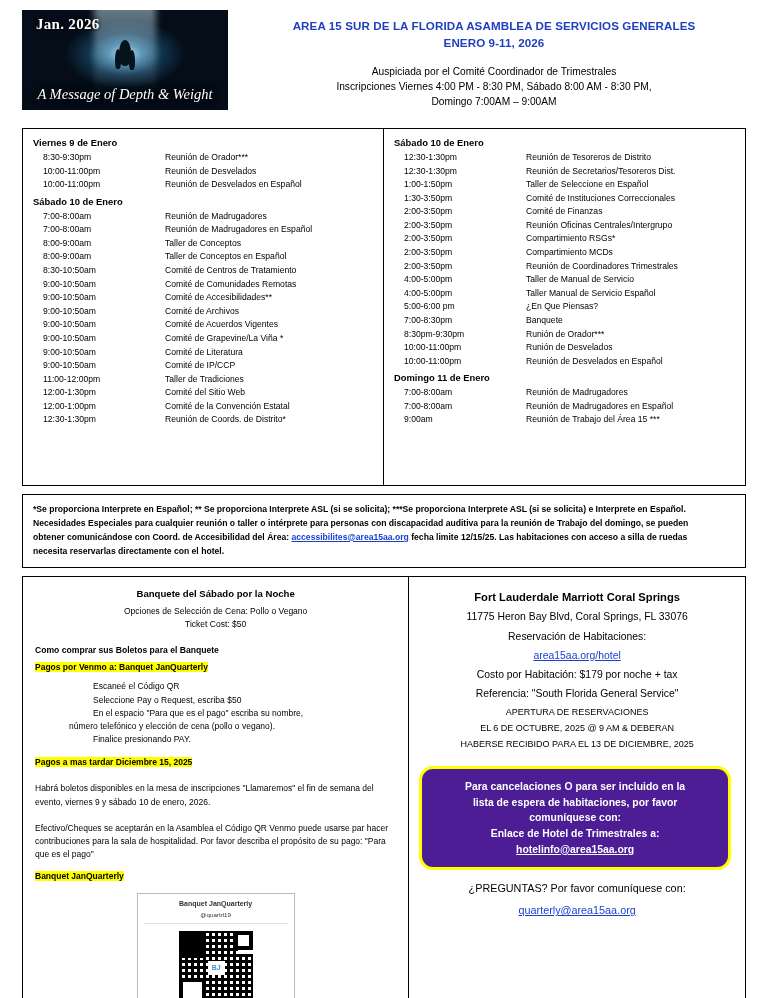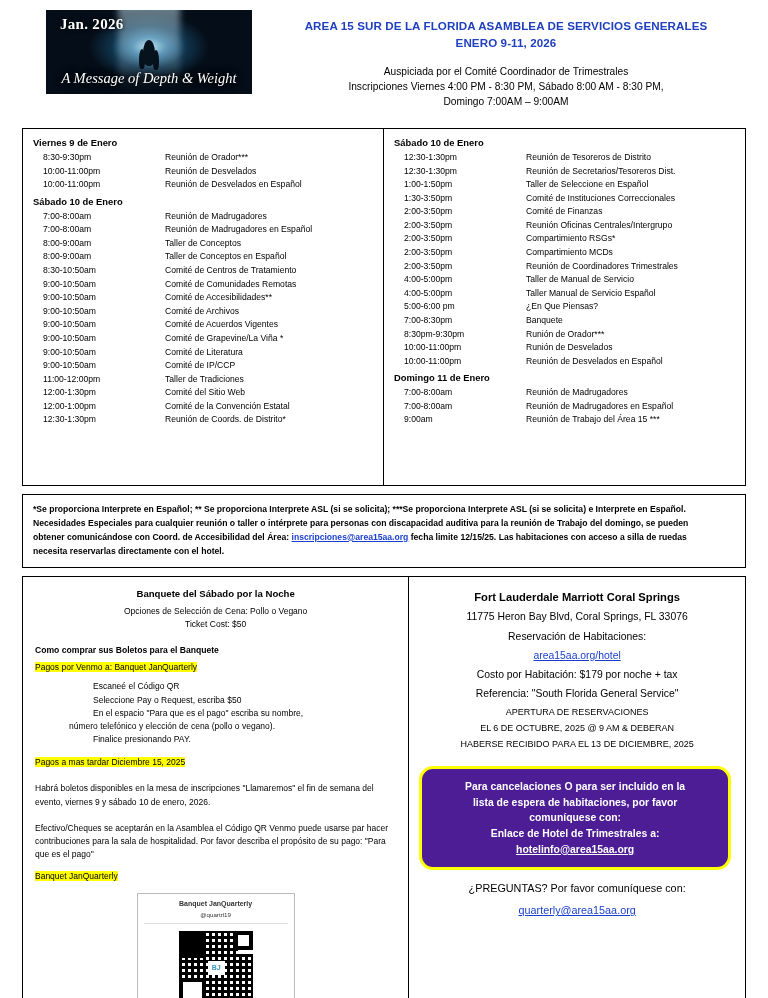--- a/index.html
+++ b/index.html
@@ -24,26 +24,25 @@
 
   
   .header {
     display: flex;
     align-items: flex-start;
     gap: 14px;
     height: 108px;
   }
   .logo-box {
     width: 206px;
-    height: 84px;
+    height: 100px;
     background: #000;
     position: relative;
     flex: 0 0 auto;
     overflow: hidden;
-    margin-left: 24px;
   }
   .logo-bg {
     position: absolute;
     inset: 0;
     background:
       radial-gradient(ellipse 60px 34px at 50% 44%, #bfe4f2 0%, #3f7fa5 28%, #10334c 62%, #050e18 100%),
       linear-gradient(180deg, #071826 0%, #0b2738 45%, #030a12 100%);
   }
   .logo-ray {
     position: absolute;
@@ -172,21 +171,21 @@
     margin-bottom: 3px;
   }
   .banq-line { text-align: center; font-size: 8.5px; }
   .howto {
     margin-top: 13px;
     font-weight: bold;
     font-size: 8.6px;
   }
   .hl {
     background: #ffff00;
-    font-weight: normal;
+    font-weight: bold;
     display: inline;
   }
   .indent { padding-left: 58px; }
   .indent2 { padding-left: 34px; }
   .para { margin-top: 13px; }
   .qr-wrap {
     margin: 10px auto 0 auto;
     width: 158px;
     border: 1px solid #bbb;
     padding: 5px 6px 7px 6px;
@@ -454,21 +453,21 @@
             <div class="t">9:00am</div>
             <div class="d">Reunión de Trabajo del Área 15 ***</div>
           </div>
       </div>
     </div>
   </div>
 
   <div class="notes">
     <div>*Se proporciona Interprete en Español; ** Se proporciona Interprete ASL (si se solicita); ***Se proporciona Interprete ASL (si se solicita) e Interprete en Español.</div>
     <div>Necesidades Especiales para cualquier reunión o taller o intérprete para personas con discapacidad auditiva para la reunión de Trabajo del domingo, se pueden</div>
-    <div><span>obtener comunicándose con Coord. de Accesibilidad del Área: </span><a class="lnk" href="#">inscripciones@area15aa.org</a><span> fecha limite 12/15/25. Las habitaciones con acceso a silla de ruedas</span></div>
+    <div><span>obtener comunicándose con Coord. de Accesibilidad del Área: </span><a class="lnk" href="#">accessibilites@area15aa.org</a><span> fecha limite 12/15/25. Las habitaciones con acceso a silla de ruedas</span></div>
     <div>necesita reservarlas directamente con el hotel.</div>
   </div>
 
   <div class="bottom">
 
     <div class="bl">
       <div class="banq-title">Banquete del Sábado por la Noche</div>
       <div class="banq-line">Opciones de Selección de Cena: Pollo o Vegano</div>
       <div class="banq-line">Ticket Cost: $50</div>
 

